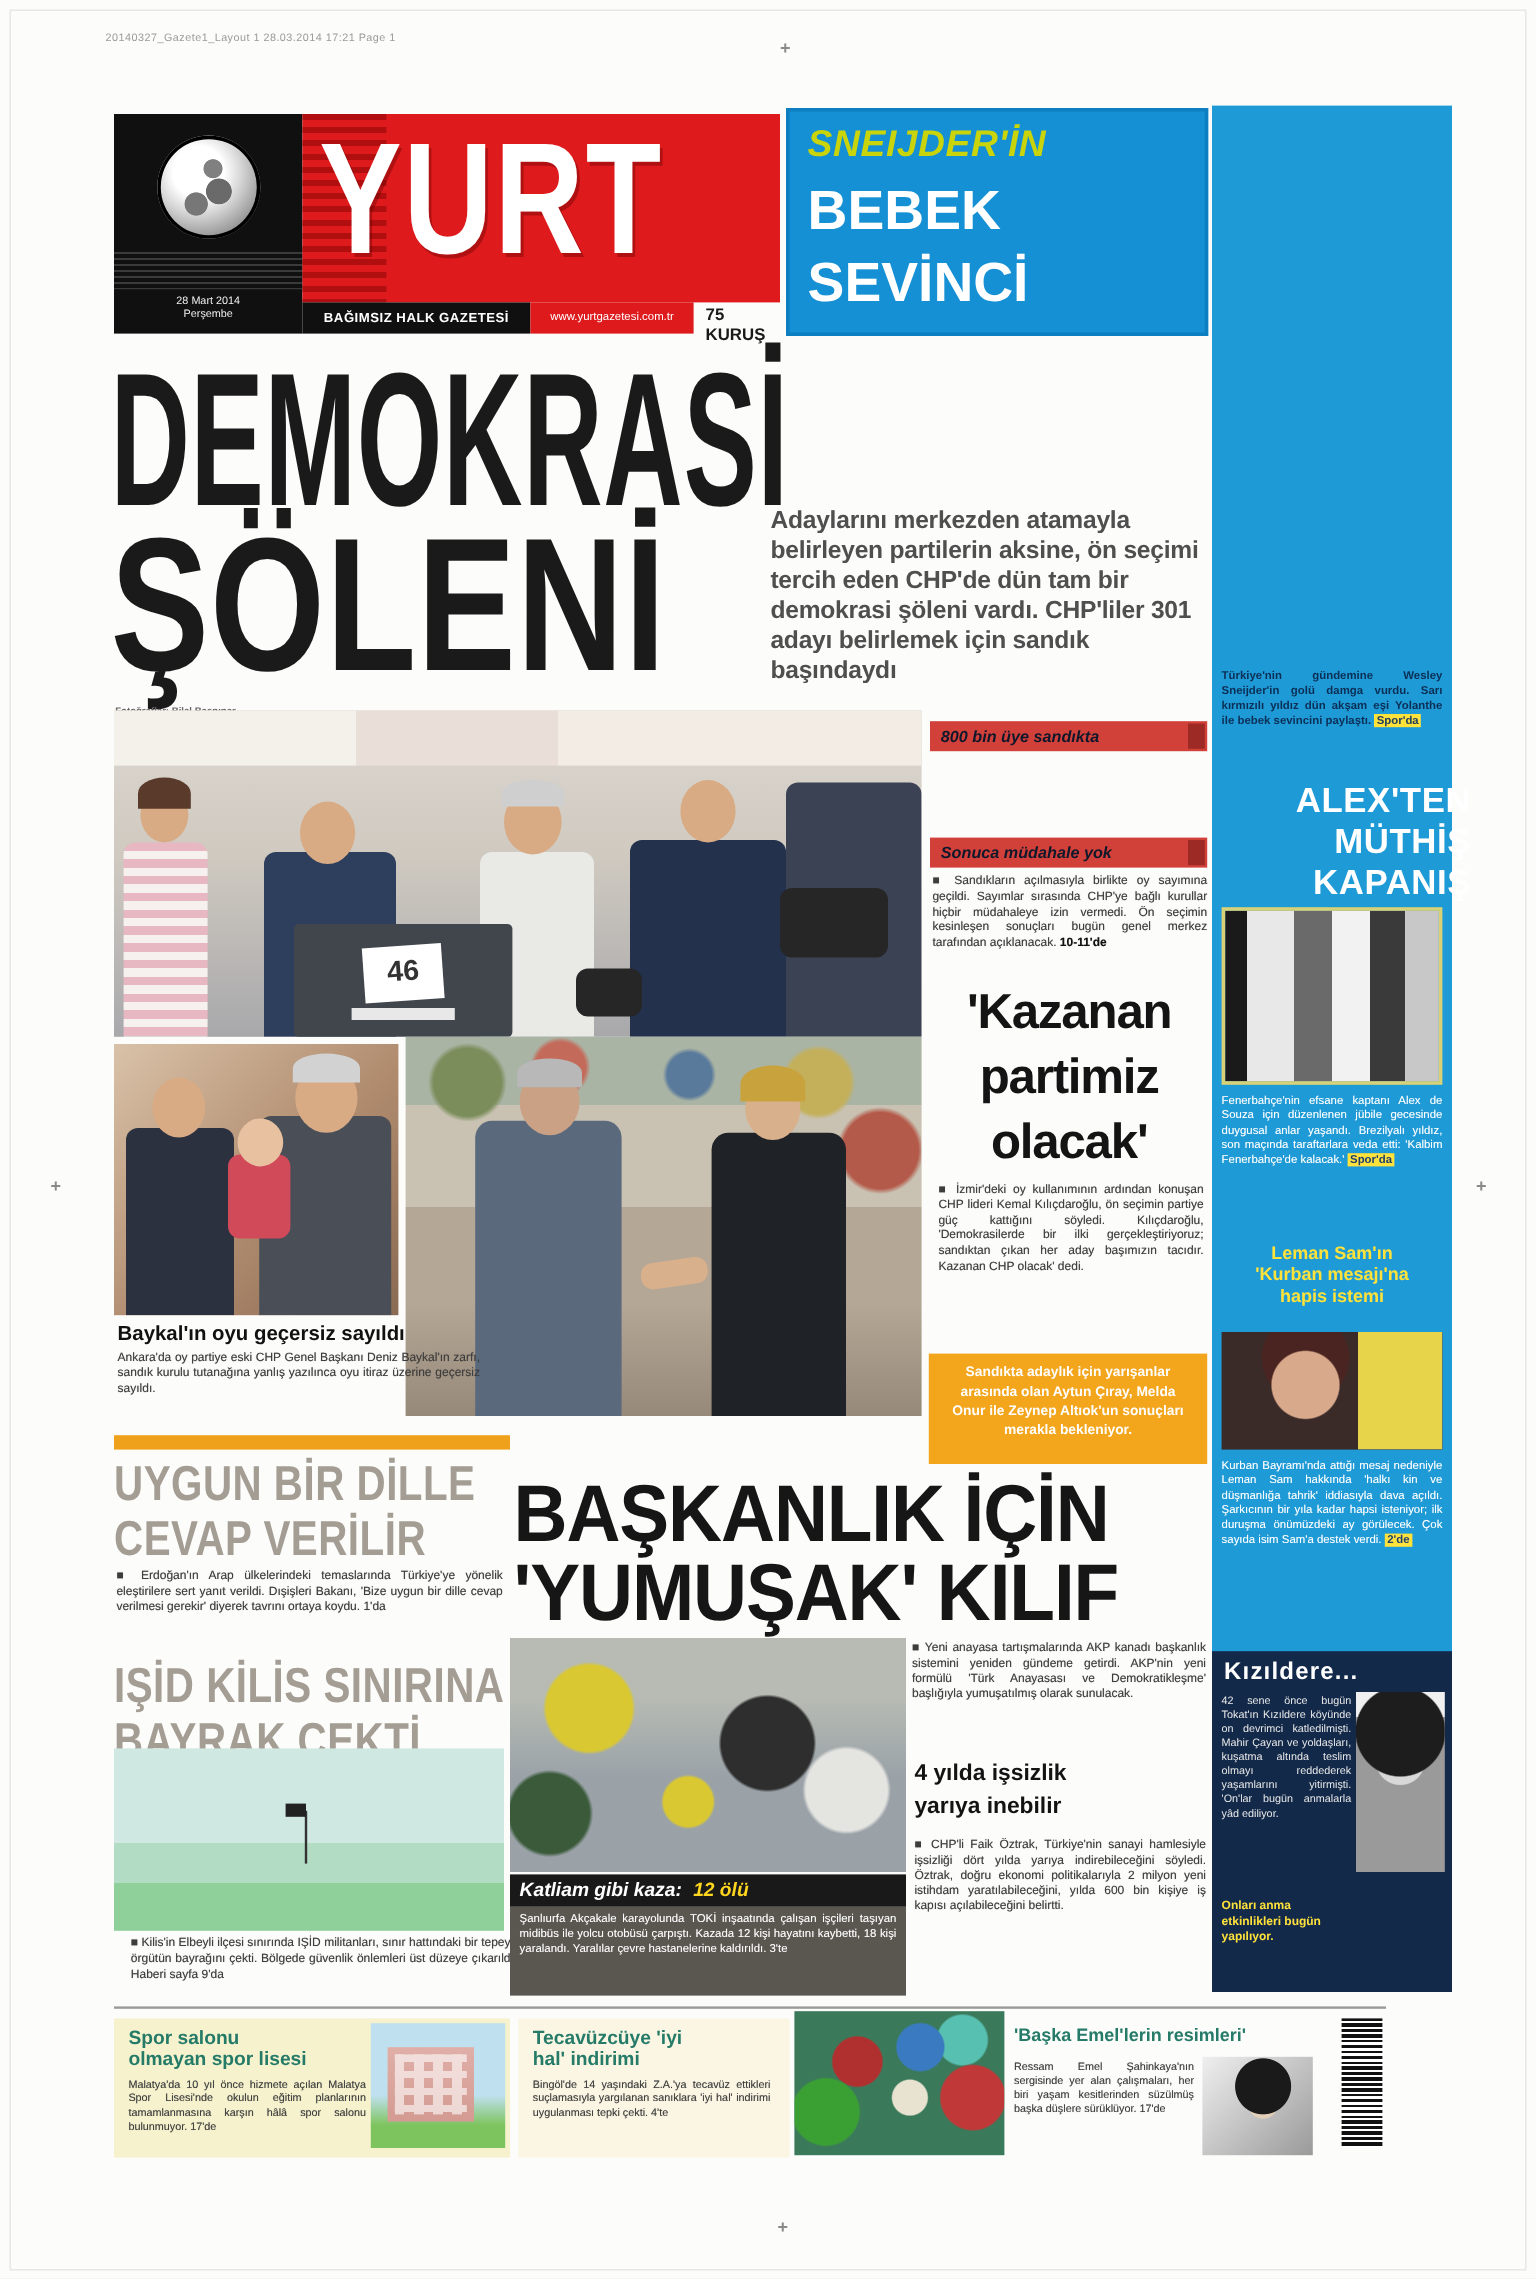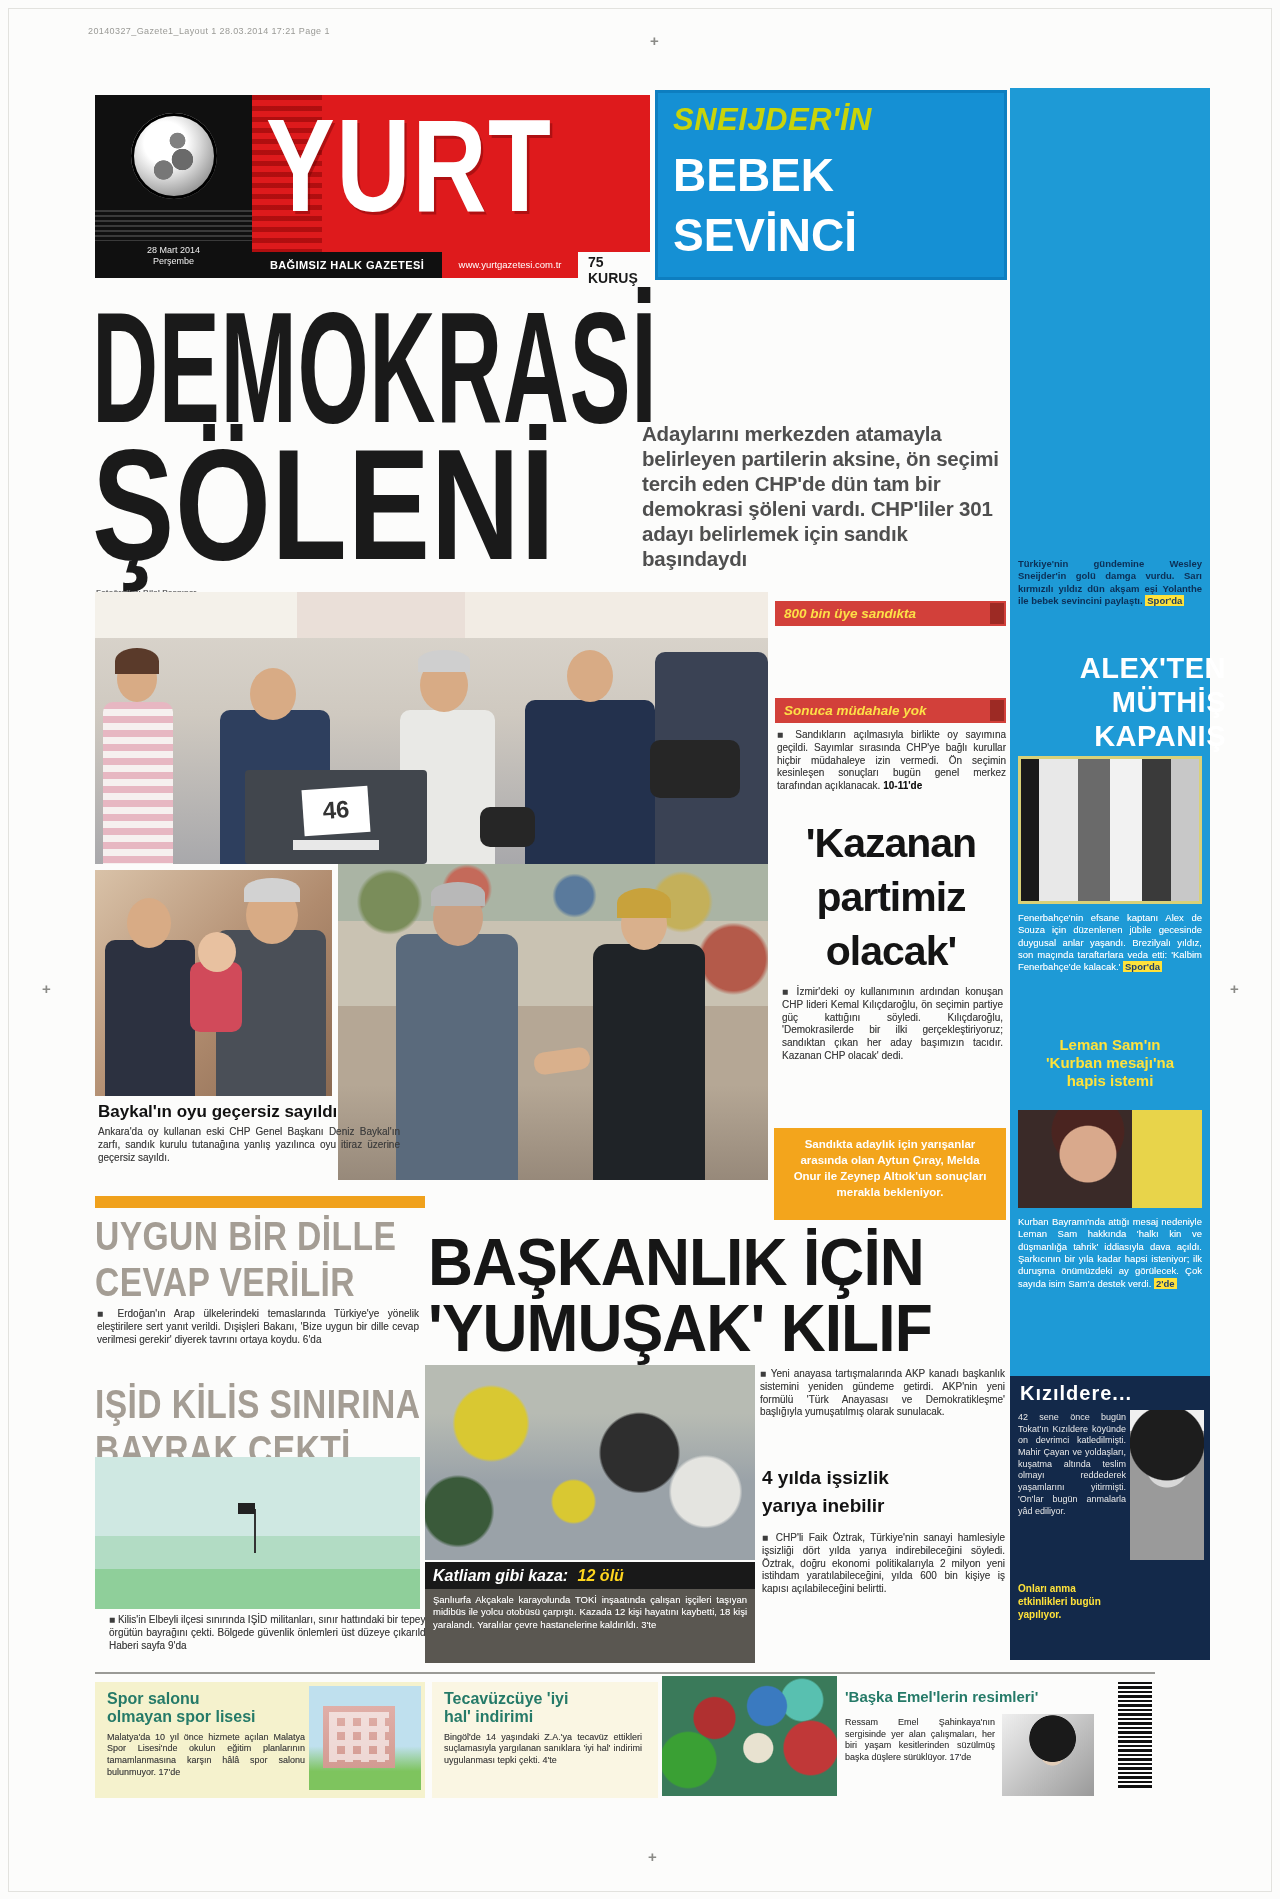--- a/index.html
+++ b/index.html
@@ -54,21 +54,21 @@
        color:#4f4f4f;line-height:1.22;letter-spacing:-.2px;text-align:left;}
 
   
   .bt{font-size:10px;color:#3d3d3d;line-height:1.28;text-align:justify;
       text-shadow:0 0 .6px rgba(60,60,60,.5);}
   .bt-w{font-size:9.5px;color:#fff;line-height:1.3;text-align:justify;text-shadow:0 0 .6px rgba(255,255,255,.4);}
   .tag-y{background:#ffe23a;color:#23405e;font-weight:bold;padding:0 2px;}
   .ref-b{font-weight:900;color:#111;}
 
   
-  .rbanner{position:absolute;width:231px;height:25px;background:#d2403a;color:#fde047;
+  .rbanner{position:absolute;width:231px;height:25px;background:#d2403a;color:#0f172a;
        font-size:13.5px;font-weight:900;font-style:italic;line-height:25px;padding-left:9px;box-sizing:border-box;}
   .rbanner:after{content:"";position:absolute;right:2px;top:2px;width:14px;height:21px;background:#9d2a24;}
   .quote-l{position:absolute;width:238px;text-align:center;font-size:41px;font-weight:900;color:#141414;
        letter-spacing:-1px;}
   .orange-box{position:absolute;left:774px;top:1128px;width:232px;height:92px;background:#f3a51c;
        color:#fff;font-weight:900;font-size:11.5px;line-height:1.4;text-align:center;
        padding:8px 12px;box-sizing:border-box;}
 
   
   .photo{position:absolute;overflow:hidden;}
@@ -271,26 +271,26 @@
     <div class="suit" style="position:absolute;left:58px;top:70px;width:122px;height:246px;background:#5a6a7c;border-radius:14px 14px 0 0;"></div>
     <div class="head" style="left:95px;top:26px;width:50px;height:56px;background:#caa184;"></div>
     <div class="hair" style="left:93px;top:18px;width:54px;height:24px;background:#b8b8b8;"></div>
     <div class="suit" style="position:absolute;left:255px;top:80px;width:112px;height:236px;background:#1f2327;border-radius:14px 14px 0 0;"></div>
     <div class="head" style="left:283px;top:34px;width:46px;height:52px;background:#d9b08c;"></div>
     <div class="hair" style="left:279px;top:24px;width:54px;height:30px;background:#c8a23c;"></div>
     <div style="position:absolute;left:196px;top:186px;width:56px;height:22px;background:#d9b08c;border-radius:10px;transform:rotate(-8deg);"></div>
   </div>
 
   <div class="baykal-title">Baykal'ın oyu geçersiz sayıldı</div>
-  <div class="bt abs" style="left:98px;top:1126px;width:302px;">Ankara'da oy kullanan eski CHP Genel Başkanı Deniz Baykal'ın zarfı, sandık kurulu tutanağına yanlış yazılınca oyu itiraz üzerine geçersiz sayıldı.</div>
+  <div class="bt abs" style="left:98px;top:1126px;width:302px;">Ankara'da oy partiye eski CHP Genel Başkanı Deniz Baykal'ın zarfı, sandık kurulu tutanağına yanlış yazılınca oyu itiraz üzerine geçersiz sayıldı.</div>
   <div class="orange-divider"></div>
 
   <div class="gray-hl" style="left:95px;top:1216px;">UYGUN BİR DİLLE</div>
   <div class="gray-hl" style="left:95px;top:1262px;">CEVAP VERİLİR</div>
-  <div class="bt abs" style="left:97px;top:1308px;width:322px;">■ Erdoğan'ın Arap ülkelerindeki temaslarında Türkiye'ye yönelik eleştirilere sert yanıt verildi. Dışişleri Bakanı, 'Bize uygun bir dille cevap verilmesi gerekir' diyerek tavrını ortaya koydu. 6'da</div>
+  <div class="bt abs" style="left:97px;top:1308px;width:322px;">■ Erdoğan'ın Arap ülkelerindeki temaslarında Türkiye'ye yönelik eleştirilere sert yanıt verildi. Dışişleri Bakanı, 'Bize uygun bir dille cevap verilmesi gerekir' diyerek tavrını ortaya koydu. 1'da</div>
   <div class="gray-hl" style="left:95px;top:1384px;">IŞİD KİLİS SINIRINA</div>
   <div class="gray-hl" style="left:95px;top:1430px;">BAYRAK ÇEKTİ</div>
   <div class="photo ph-flag">
     <div class="pole"></div>
     <div class="flag"></div>
   </div>
   <div class="bt abs" style="left:109px;top:1614px;width:322px;">■ Kilis'in Elbeyli ilçesi sınırında IŞİD militanları, sınır hattındaki bir tepeye örgütün bayrağını çekti. Bölgede güvenlik önlemleri üst düzeye çıkarıldı. Haberi sayfa 9'da</div>
 
   <div class="black-hl" style="left:428px;top:1228px;">BAŞKANLIK İÇİN</div>
   <div class="black-hl" style="left:428px;top:1294px;">'YUMUŞAK' KILIF</div>

